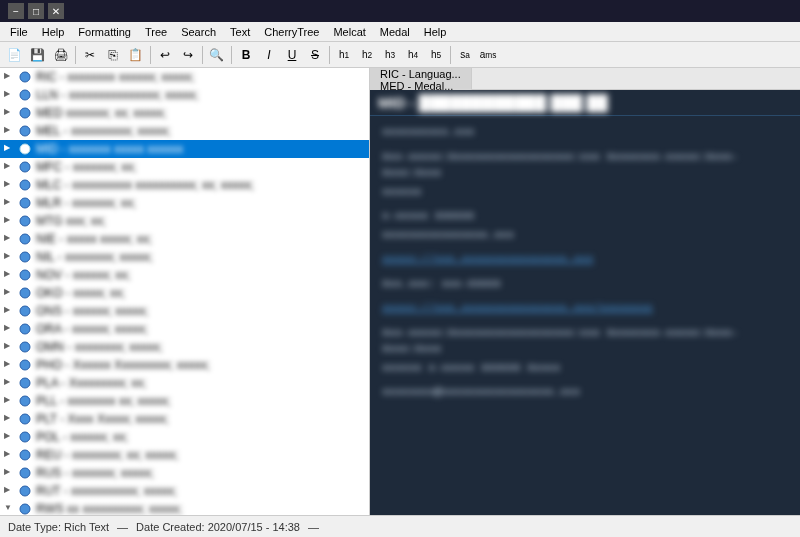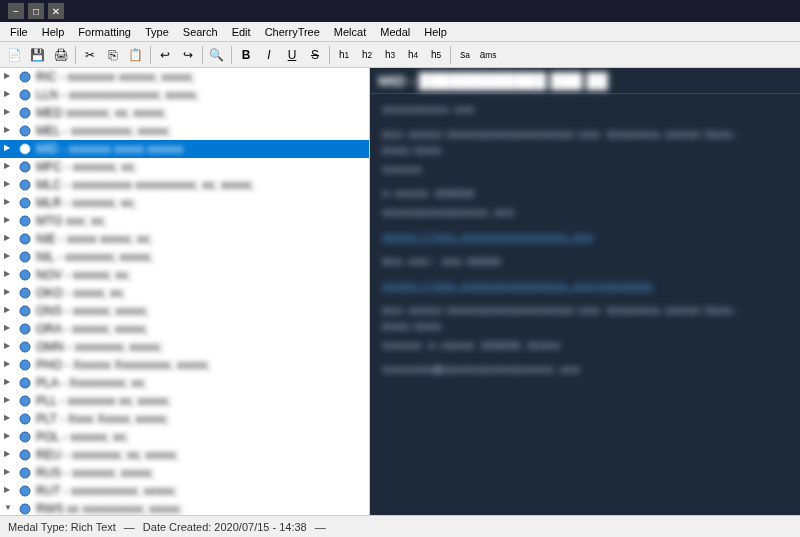--- a/index.html
+++ b/index.html
@@ -184,23 +184,23 @@
     <button class="title-bar-btn">−</button>
     <button class="title-bar-btn">□</button>
     <button class="title-bar-btn">✕</button>
   </div>
 </div>
 
 <div class="menu-bar">
 <div class="menu-item">File</div>
     <div class="menu-item">Help</div>
     <div class="menu-item">Formatting</div>
-    <div class="menu-item">Type</div>
+    <div class="menu-item">Tree</div>
     <div class="menu-item">Search</div>
-    <div class="menu-item">Edit</div>
+    <div class="menu-item">Text</div>
     <div class="menu-item">CherryTree</div>
     <div class="menu-item">Melcat</div>
     <div class="menu-item">Medal</div>
     <div class="menu-item">Help</div>
   </div>
 
 <div class="toolbar">
 
   <button class="toolbar-btn" title="New">📄</button>
   <button class="toolbar-btn" title="Save">💾</button>
@@ -457,20 +457,27 @@
               <circle cx="6" cy="6" r="5" fill="#4a90d9" stroke="#2a60a9" stroke-width="1"></circle>
             </svg>
           </span>
           <span class="node-text" style="filter: blur(2.5px);">RWS xx xxxxxxxxxx; xxxxx;</span>
         </div>
       </div>
   </div>
 
   <div class="content-panel">
 
+    <div class="breadcrumb-tabs">
+      <div id="breadcrumb-container">
+          <div class="breadcrumb-tab">RIC - Languag...</div>
+          <div class="breadcrumb-tab">MED - Medal...</div>
+          <div class="breadcrumb-tab">MEL - Melcat...</div>
+        </div>
+    </div>
 
     <div class="header-area">
       <span class="header-title content-blurred">MID - ████████████ ███ ██</span>
     </div>
 
     <div class="content-view">
       <div id="content-lines-container">
           <div class="content-line" style="filter: blur(3px);">xxxxxxxxxx.xxx</div>
           <div style="height: 6px;"></div>
           <div class="content-line" style="filter: blur(3px);">Xxx-xxxxx:Xxxxxxxxxxxxxxxxxxx:xxx Xxxxxxxx-xxxxx:Xxxx-Xxxx:Xxxx</div>
@@ -488,17 +495,17 @@
           <div class="content-line" style="filter: blur(3px);">Xxx-xxxxx:Xxxxxxxxxxxxxxxxxxx:xxx Xxxxxxxx-xxxxx:Xxxx-Xxxx:Xxxx</div>
           <div class="content-line" style="filter: blur(3px);">xxxxxx x-xxxxx XXXXXX Xxxxx</div>
           <div style="height: 6px;"></div>
           <div class="content-line" style="filter: blur(3px);">xxxxxxxx@xxxxxxxxxxxxxxxxx.xxx</div>
         </div>
     </div>
   </div>
 </div>
 
 <div class="status-bar">
-  <span>Medal Type: Rich Text</span>
+  <span>Date Type: Rich Text</span>
   <span style="margin: 0 8px;">—</span>
   <span>Date Created: 2020/07/15 - 14:38</span>
   <span style="margin: 0 8px;">—</span>
 </div>
 
 </body></html>

